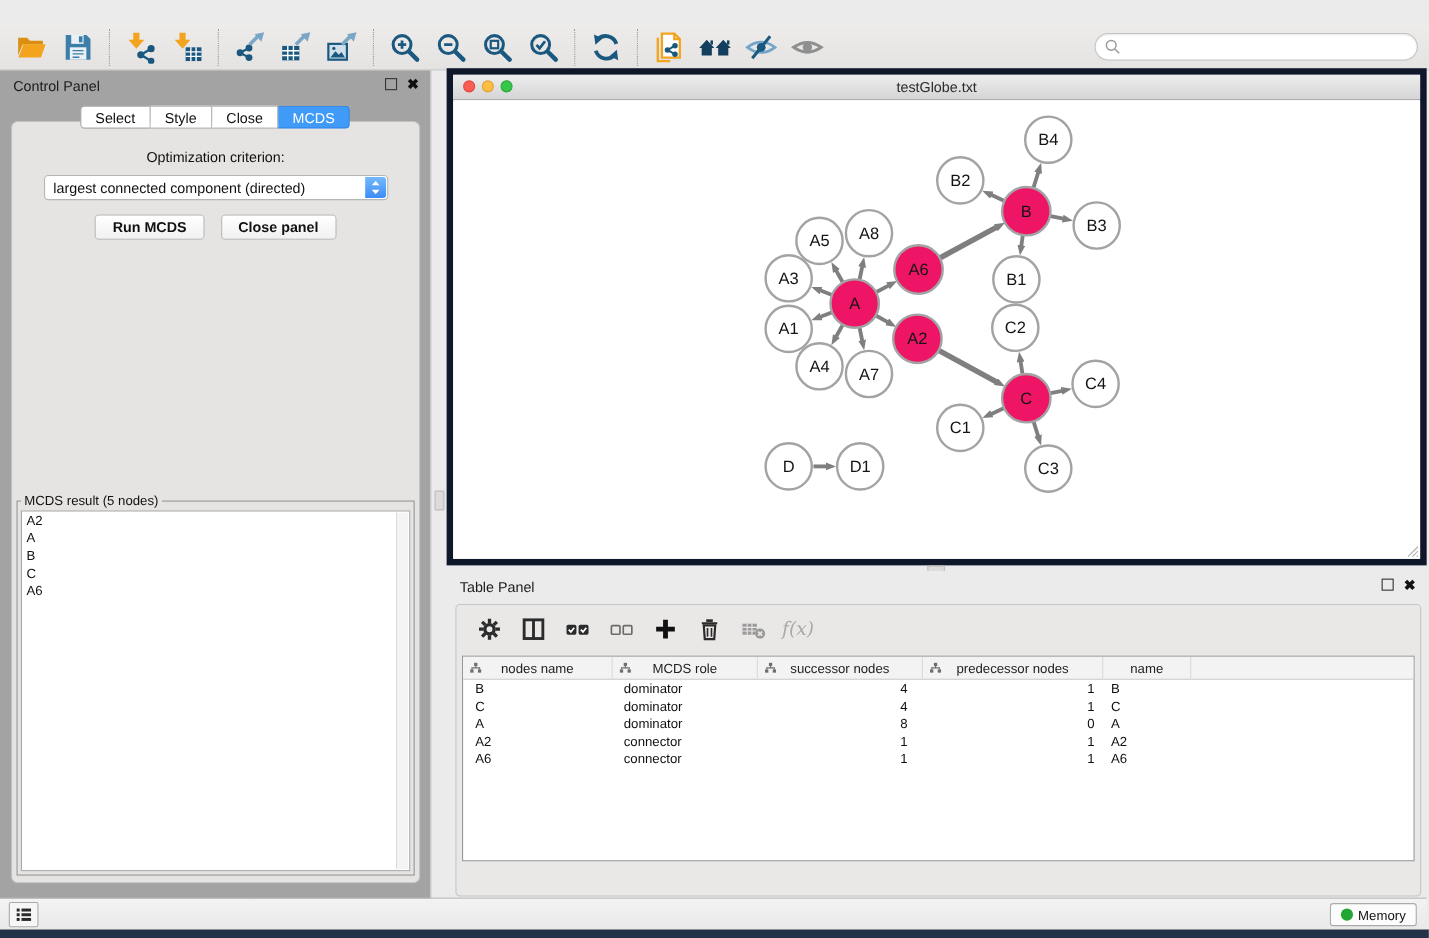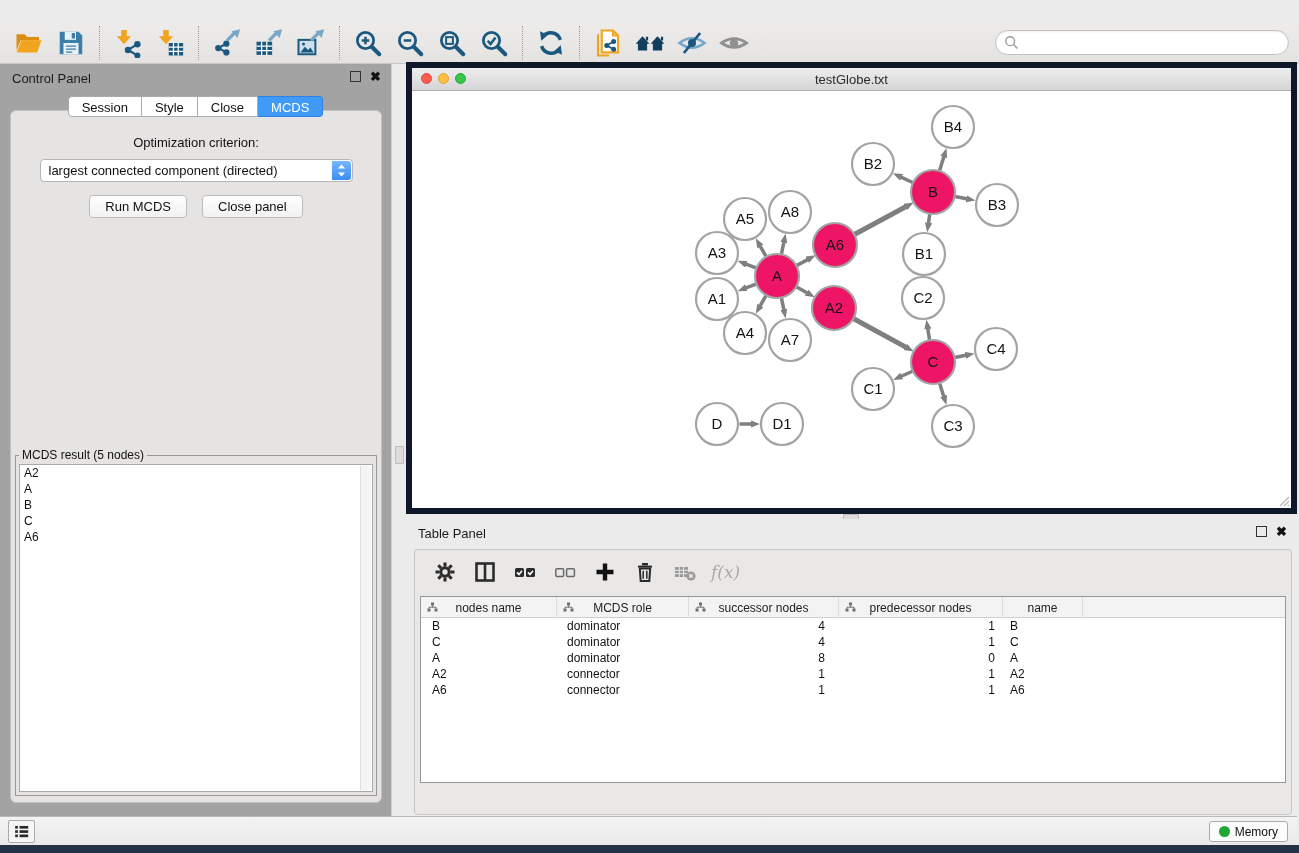--- a/index.html
+++ b/index.html
@@ -49,21 +49,21 @@
   .opt-label { text-align:center; margin-top:24px; font-size:13px; color:#111; }
   .mac-select { position:relative; width:313px; height:23px; margin:9px auto 0;
     background:#fff; border:1px solid #B6B6B6; border-radius:4px; }
   .mac-select .val { position:absolute; left:8px; top:0; right:24px; line-height:21px; font-size:13px; color:#111;
     white-space:nowrap; overflow:hidden; }
   .stepper { position:absolute; right:1px; top:1px; bottom:1px; width:19px;
     background:linear-gradient(#74B8FD,#3B8CF5); border-radius:0 3px 3px 0;
     display:flex; align-items:center; justify-content:center; }
   .btn-row { display:flex; justify-content:center; gap:15px; margin-top:13px; }
   .mac-btn { background:linear-gradient(#FFFFFF,#F1F1F1); border:1px solid #BDBDBD; border-radius:4px;
-    font-size:13px; height:23px; padding:0 15px; color:#111; font-family:"Liberation Sans",sans-serif; }
+    font-size:13px; height:23px; padding:0 15px; color:#111; font-family:"Liberation Sans",sans-serif;font-weight:bold; }
 
   .mcds-fieldset { position:absolute; left:4px; right:4px; top:337px; bottom:6px;
     border:1px solid #979797; background:transparent; }
   .mcds-fieldset legend { font-size:12px; color:#111; margin-left:3px; padding:0 3px; }
   .mcds-list { position:absolute; left:3px; right:3px; top:2px; bottom:3px; background:#fff; border:1px solid #A8A8A8; overflow:hidden; }
   .list-item { font-size:12px; line-height:16px; padding-left:4px; color:#111; }
   .vscroll { position:absolute; top:1px; right:1px; bottom:1px; width:11px; background:#F4F4F4; border-left:1px solid #DCDCDC; }
 
   
   .net-window { position:absolute; left:406px; top:62px; right:2px; height:452px;
@@ -260,21 +260,21 @@
     </div>
   </div>
 
   <div class="control-panel">
     <div class="panel-head-title">Control Panel</div>
     <div class="panel-head-icons">
       <span class="float-icon"></span>
       <span class="close-icon">✖</span>
     </div>
     <div class="cp-tabs seg" id="cp-tabs">
-        <div class="seg-tab">Session</div>
+        <div class="seg-tab">Select</div>
         <div class="seg-tab">Style</div>
         <div class="seg-tab">Close</div>
         <div class="seg-tab active">MCDS</div>
       </div>
     <div class="cp-box">
       <div class="opt-label">Optimization criterion:</div>
       <div class="mac-select">
         <span class="val">largest connected component (directed)</span>
         <span class="stepper">
           <svg width="9" height="13" viewBox="0 0 9 13">

